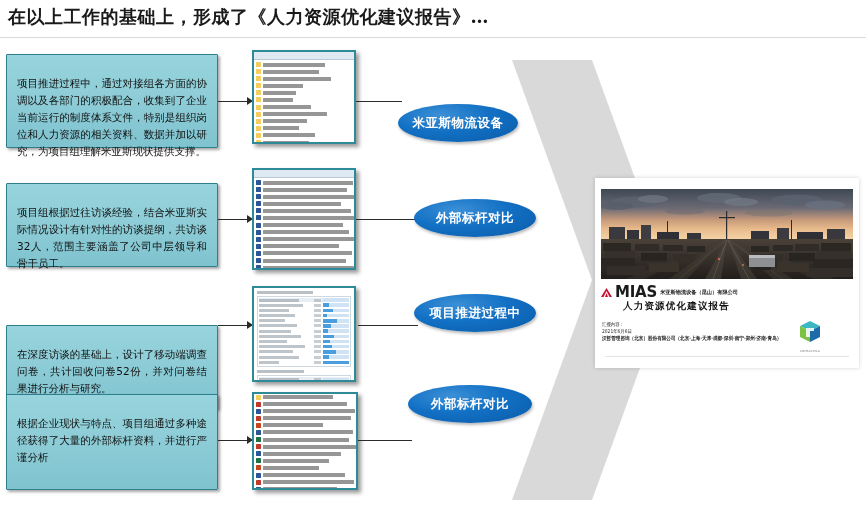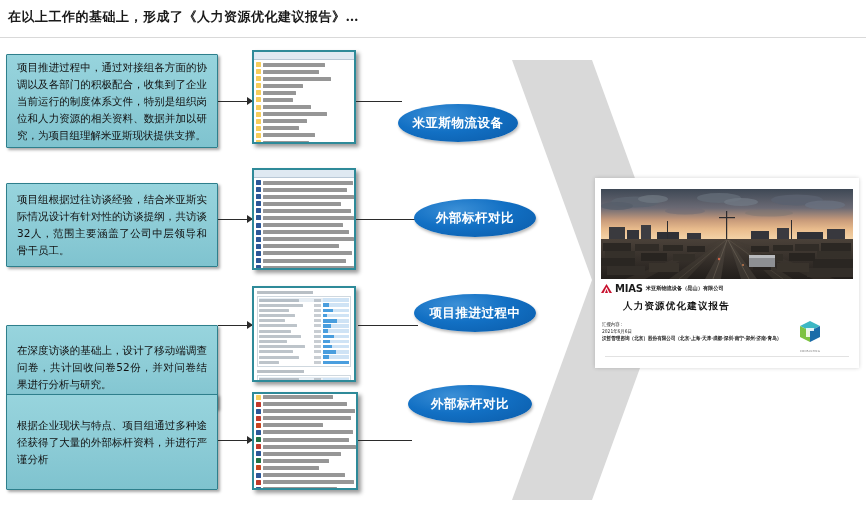--- a/index.html
+++ b/index.html
@@ -25,21 +25,21 @@
 
   
   #slide-title {
     position: absolute;
     left: 8px;
     top: 2px;
     width: 640px;
     height: 30px;
     font-family: "DejaVu Serif", "Liberation Serif", serif;
     font-weight: bold;
-    font-size: 13px;
+    font-size: 18px;
     letter-spacing: 0.5px;
     color: #1a1a1a;
     white-space: nowrap;
     line-height: 30px;
   }
   #title-rule {
     position: absolute;
     left: 0px;
     top: 37px;
     width: 866px;
@@ -59,21 +59,21 @@
   
   .textbox {
     position: absolute;
     background: linear-gradient(180deg, #97d4dd 0%, #8ecdd7 45%, #7fc3cf 100%);
     border: 1px solid #2e7f8c;
     box-sizing: border-box;
     box-shadow: 2px 2px 3px rgba(0,0,0,0.35);
     border-radius: 1px;
     padding: 20px 10px;
     display: flex;
-    align-items: center;
+    align-items: flex-start;
   }
   .textbox .tb-inner {
     font-size: 10.5px;
     line-height: 17px;
     color: #111111;
     font-family: "DejaVu Sans", "Liberation Sans", sans-serif;
     text-align: justify;
     letter-spacing: 0px;
   }
   #textbox-1 { left: 6px;  top: 54px;  width: 212px; height: 94px; }
@@ -211,21 +211,21 @@
     display: flex;
     align-items: center;
     gap: 3px;
   }
   #mias-mark {
     width: 11px; height: 9px; flex: 0 0 auto;
   }
   #mias-word {
     font-family: "DejaVu Sans", "Liberation Sans", sans-serif;
     font-weight: bold;
-    font-size: 10px;
+    font-size: 15px;
     color: #1a1a1a;
     letter-spacing: -0.2px;
     text-align: center;
   }
   #mias-cn {
     font-family: "DejaVu Sans", "Liberation Sans", sans-serif;
     font-weight: bold;
     font-size: 5.2px;
     color: #1a1a1a;
     letter-spacing: 0px;

